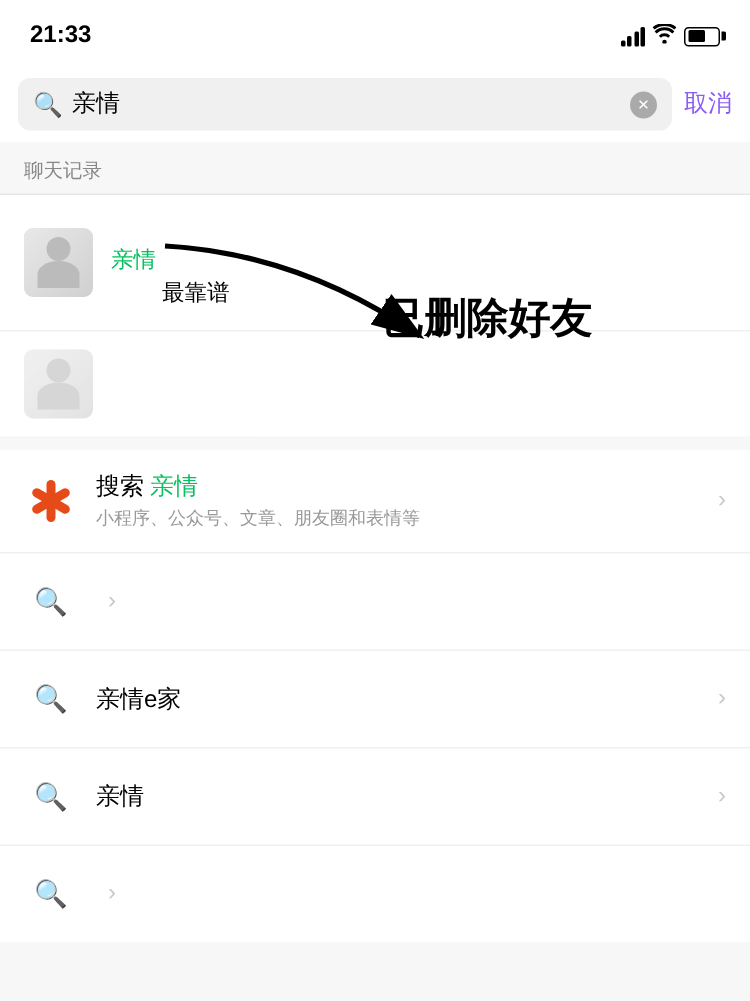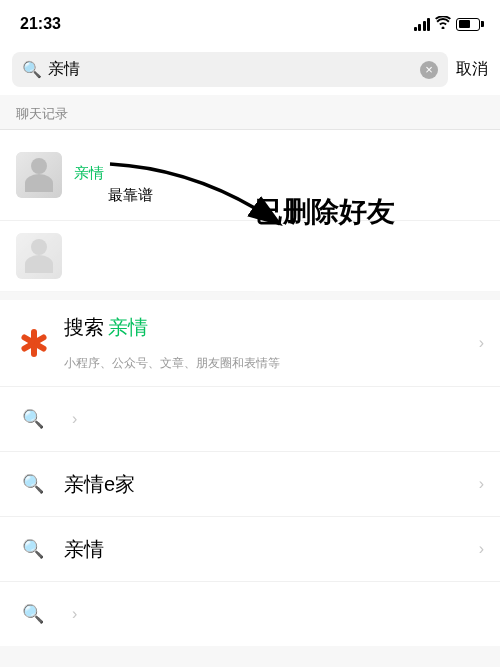--- a/index.html
+++ b/index.html
@@ -96,21 +96,21 @@
       display: flex; align-items: center; justify-content: center;
       cursor: pointer;
     }
     .clear-btn::after {
       content: '×';
       color: #fff;
       font-size: 13px;
       line-height: 1;
     }
     .cancel-btn {
-      color: #000000;
+      color: #8b5cf6;
       font-size: 16px;
       cursor: pointer;
       white-space: nowrap;
       padding: 2px 0;
     }
 
     
     .section-label {
       padding: 10px 16px 6px 16px;
       font-size: 13px;
@@ -227,32 +227,32 @@
 
     .search-icon-sm {
       color: #aaa;
       font-size: 18px;
     }
 
     .result-content {
       flex: 1;
     }
     .result-title {
-      font-size: 20px;
+      font-size: 16px;
       color: #000;
       display: flex;
       gap: 4px;
     }
     .result-title-green {
       color: #07c160;
     }
     .result-subtitle {
       font-size: 12px;
       color: #999;
-      margin-top: 14px;
+      margin-top: 2px;
     }
     .chevron {
       color: #c8c8c8;
       font-size: 16px;
       margin-left: 8px;
     }
   </style>
 </head>
 <body>
 

